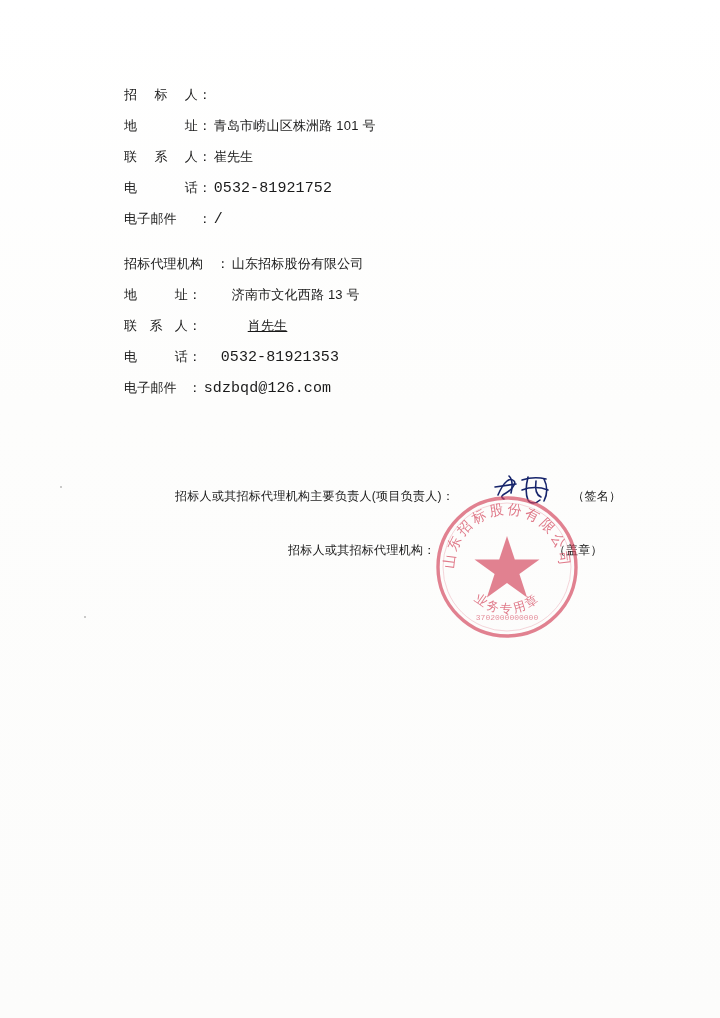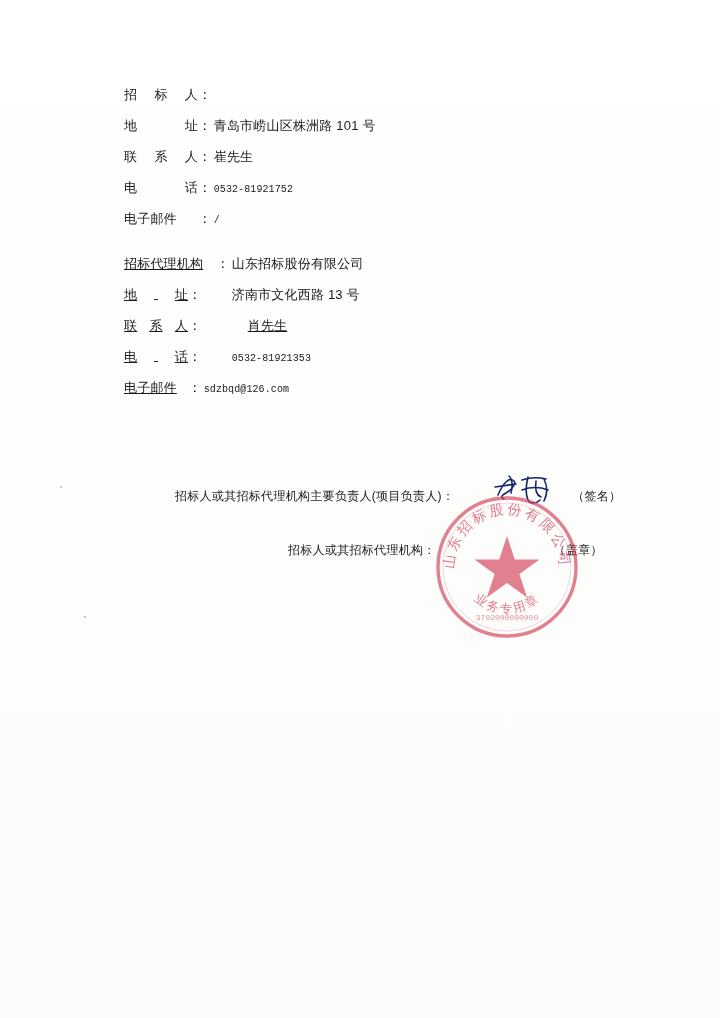--- a/index.html
+++ b/index.html
@@ -55,27 +55,26 @@
   .colon {
     margin-right: 2px;
   }
   .value {
     font-family: "Liberation Sans", "DejaVu Sans", sans-serif;
     font-size: 13px;
     white-space: nowrap;
   }
   .value.mono {
     font-family: "Liberation Mono", "DejaVu Sans Mono", monospace;
-    font-size: 10px;
+    font-size: 15px;
     letter-spacing: 0.1px;
   }
   .agency-row .label {
     width: 92px;
     flex: 0 0 92px;
-    text-decoration: underline;
   }
   .agency-row .label-wide {
     font-family: "Liberation Sans", "DejaVu Sans", sans-serif;
     font-size: 13px;
   }
   .sig-area {
     position: absolute;
     left: 0;
     width: 720px;
   }
@@ -214,21 +213,21 @@
       <div class="value" style="margin-left:44px;text-decoration:underline;">肖先生</div>
     </div>
 
     <div class="row agency-row">
       <div class="label spaced" style="width:64px;flex:0 0 64px;">
         <span>电</span>
           <span>&nbsp;</span>
           <span>话</span>
       </div>
       <div class="colon">：</div>
-      <div class="value mono" style="margin-left:28px;">0532-81921353</div>
+      <div class="value mono" style="margin-left:17px;">0532-81921353</div>
     </div>
 
     <div class="row agency-row">
       <div class="label" style="width:64px;flex:0 0 64px;">电子邮件</div>
       <div class="colon">：</div>
       <div class="value mono" style="">sdzbqd@126.com</div>
     </div>
   </div>
 
   <div class="sig-area" style="top:488px;">

